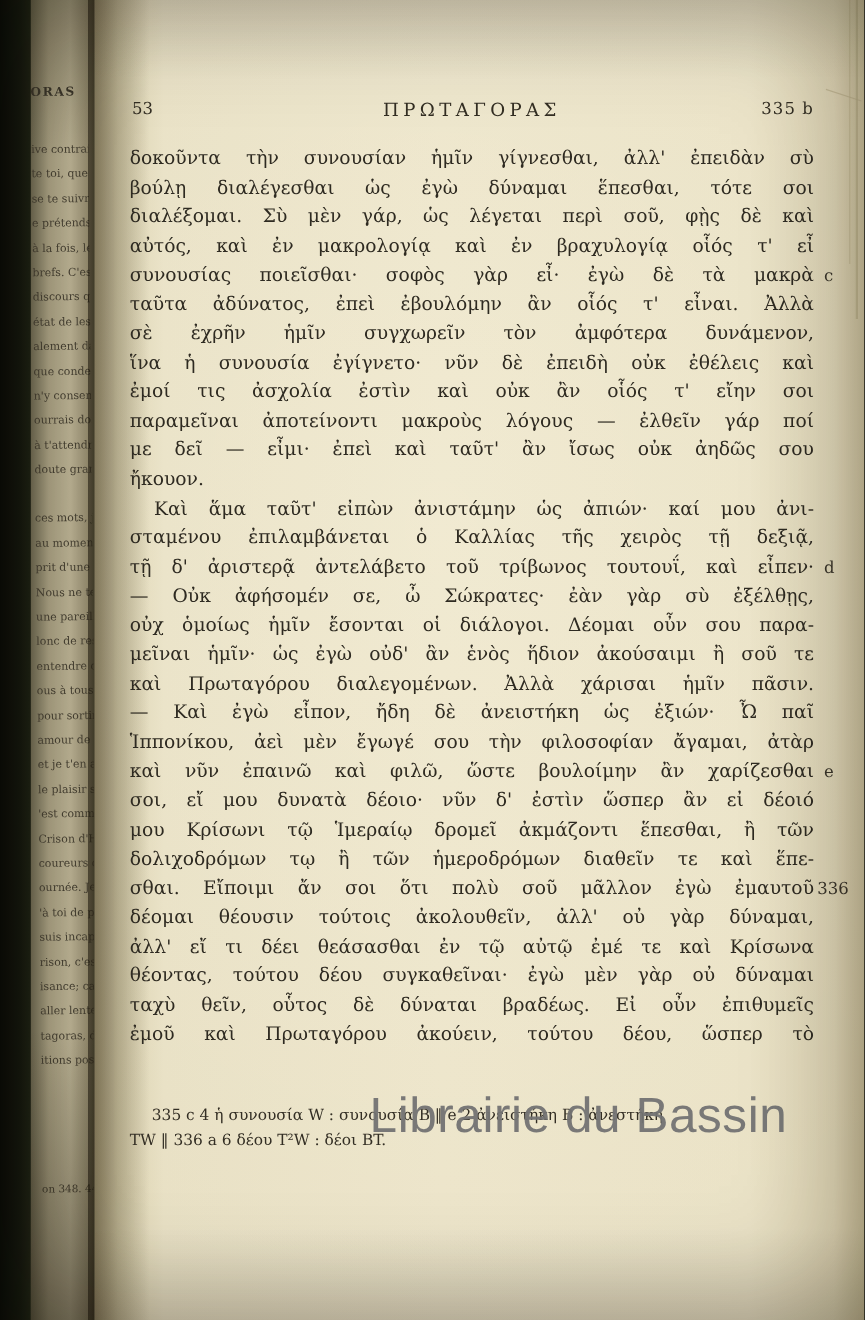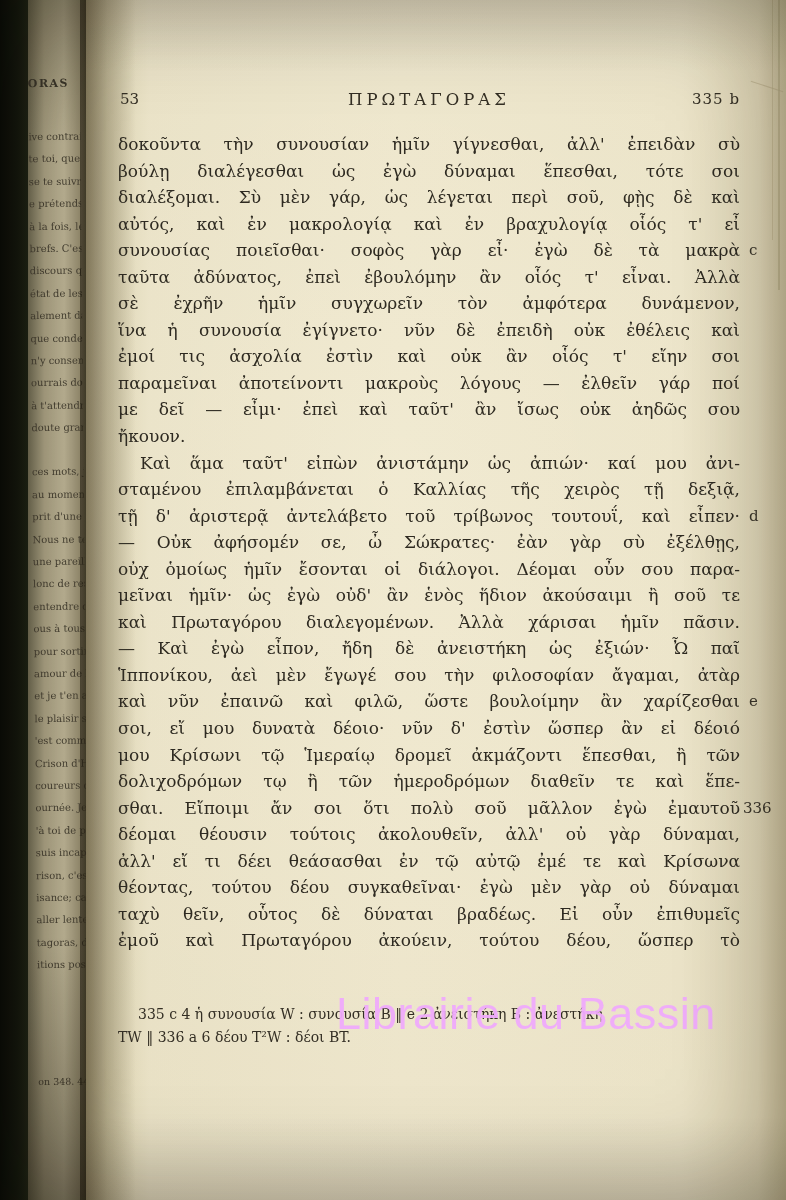--- a/index.html
+++ b/index.html
@@ -95,21 +95,21 @@
     position:absolute; top:1003px; left:32px; width:622px;
     font-size:14px; line-height:22.5px; color:#332e24;
   }
   .app-line1 { text-indent:20px; }
 
   
   .watermark {
     position:absolute; left:336px; top:988px; z-index:20;
     font-family:"Liberation Sans", sans-serif;
     font-size:45px; font-weight:400; letter-spacing:0.5px;
-    color:#f0abfc; opacity:0.95; white-space:nowrap;
+    color:#737373; opacity:0.95; white-space:nowrap;
   }
 
   
   .vignette {
     position:absolute; inset:0; pointer-events:none; z-index:30;
     box-shadow: inset 0 0 110px rgba(10,8,2,0.30);
   }
 </style>
 </head>
 <body>

